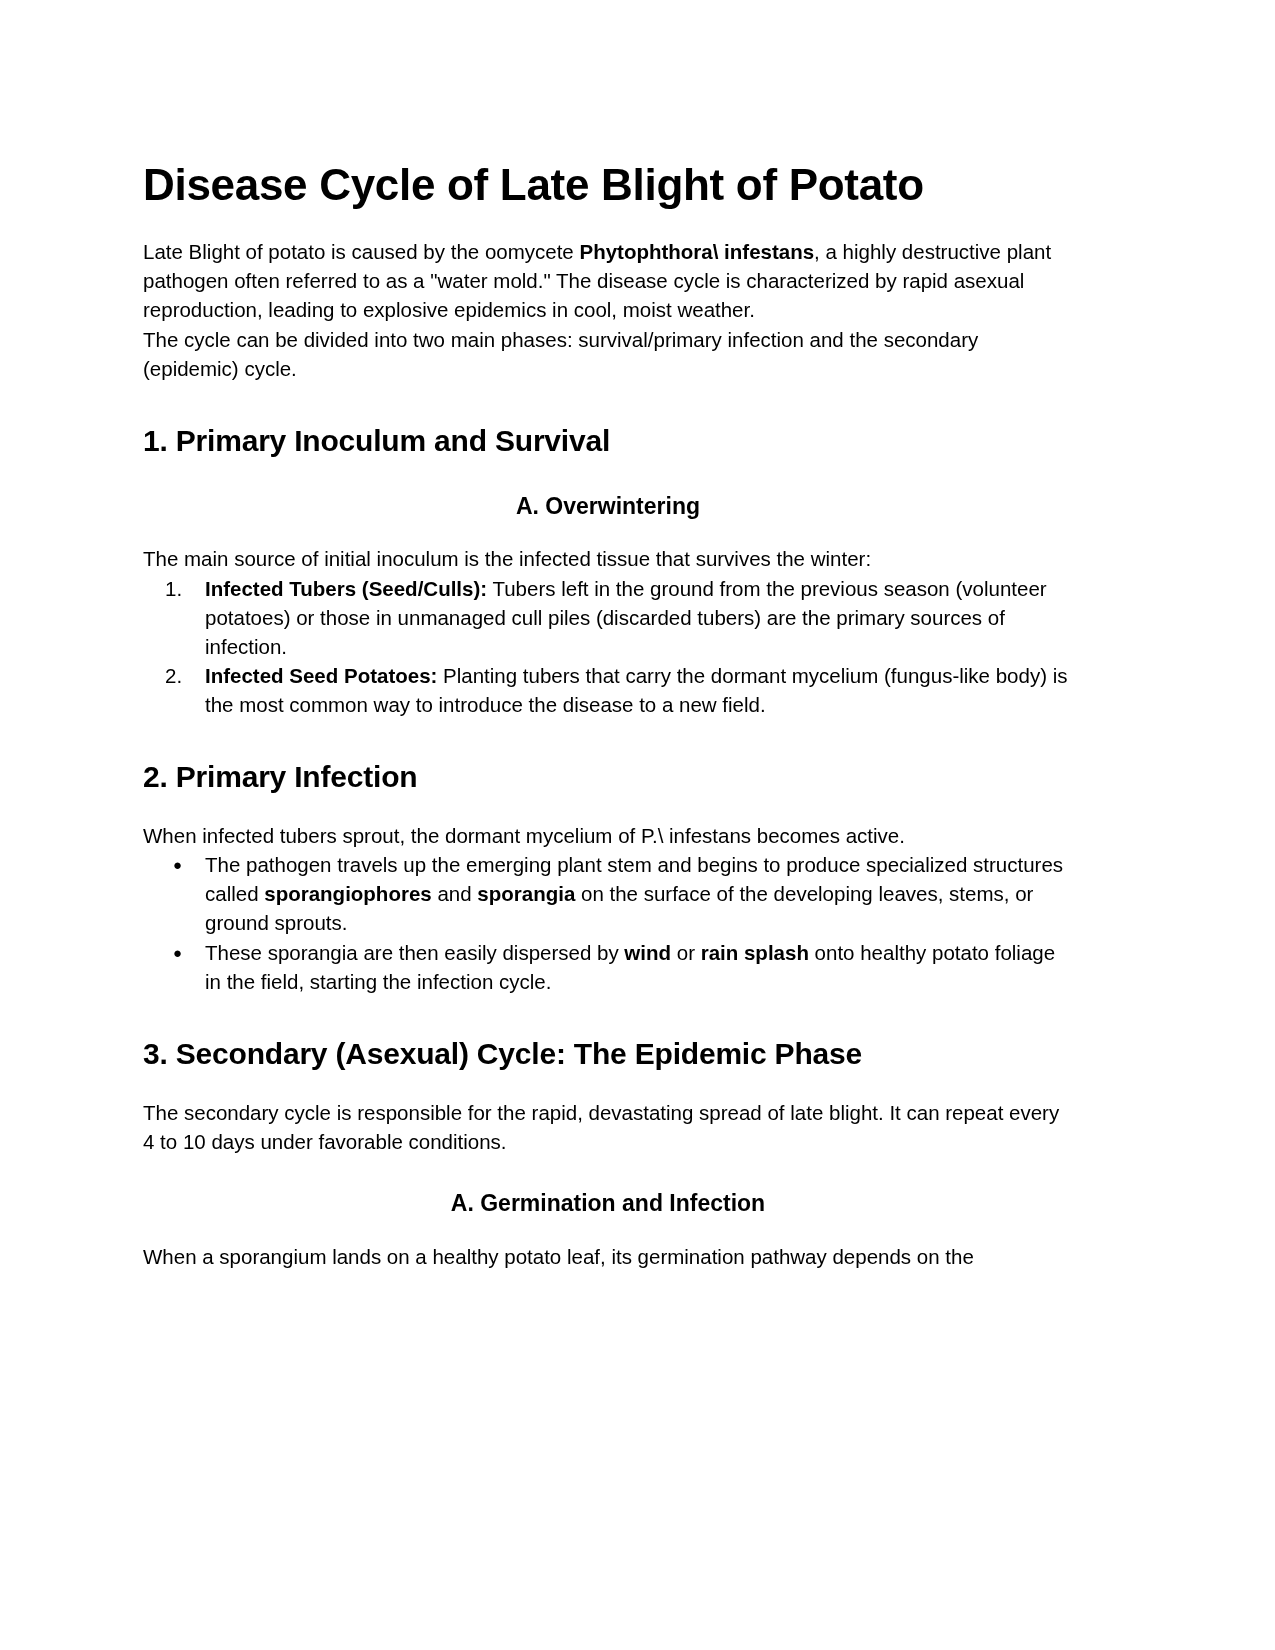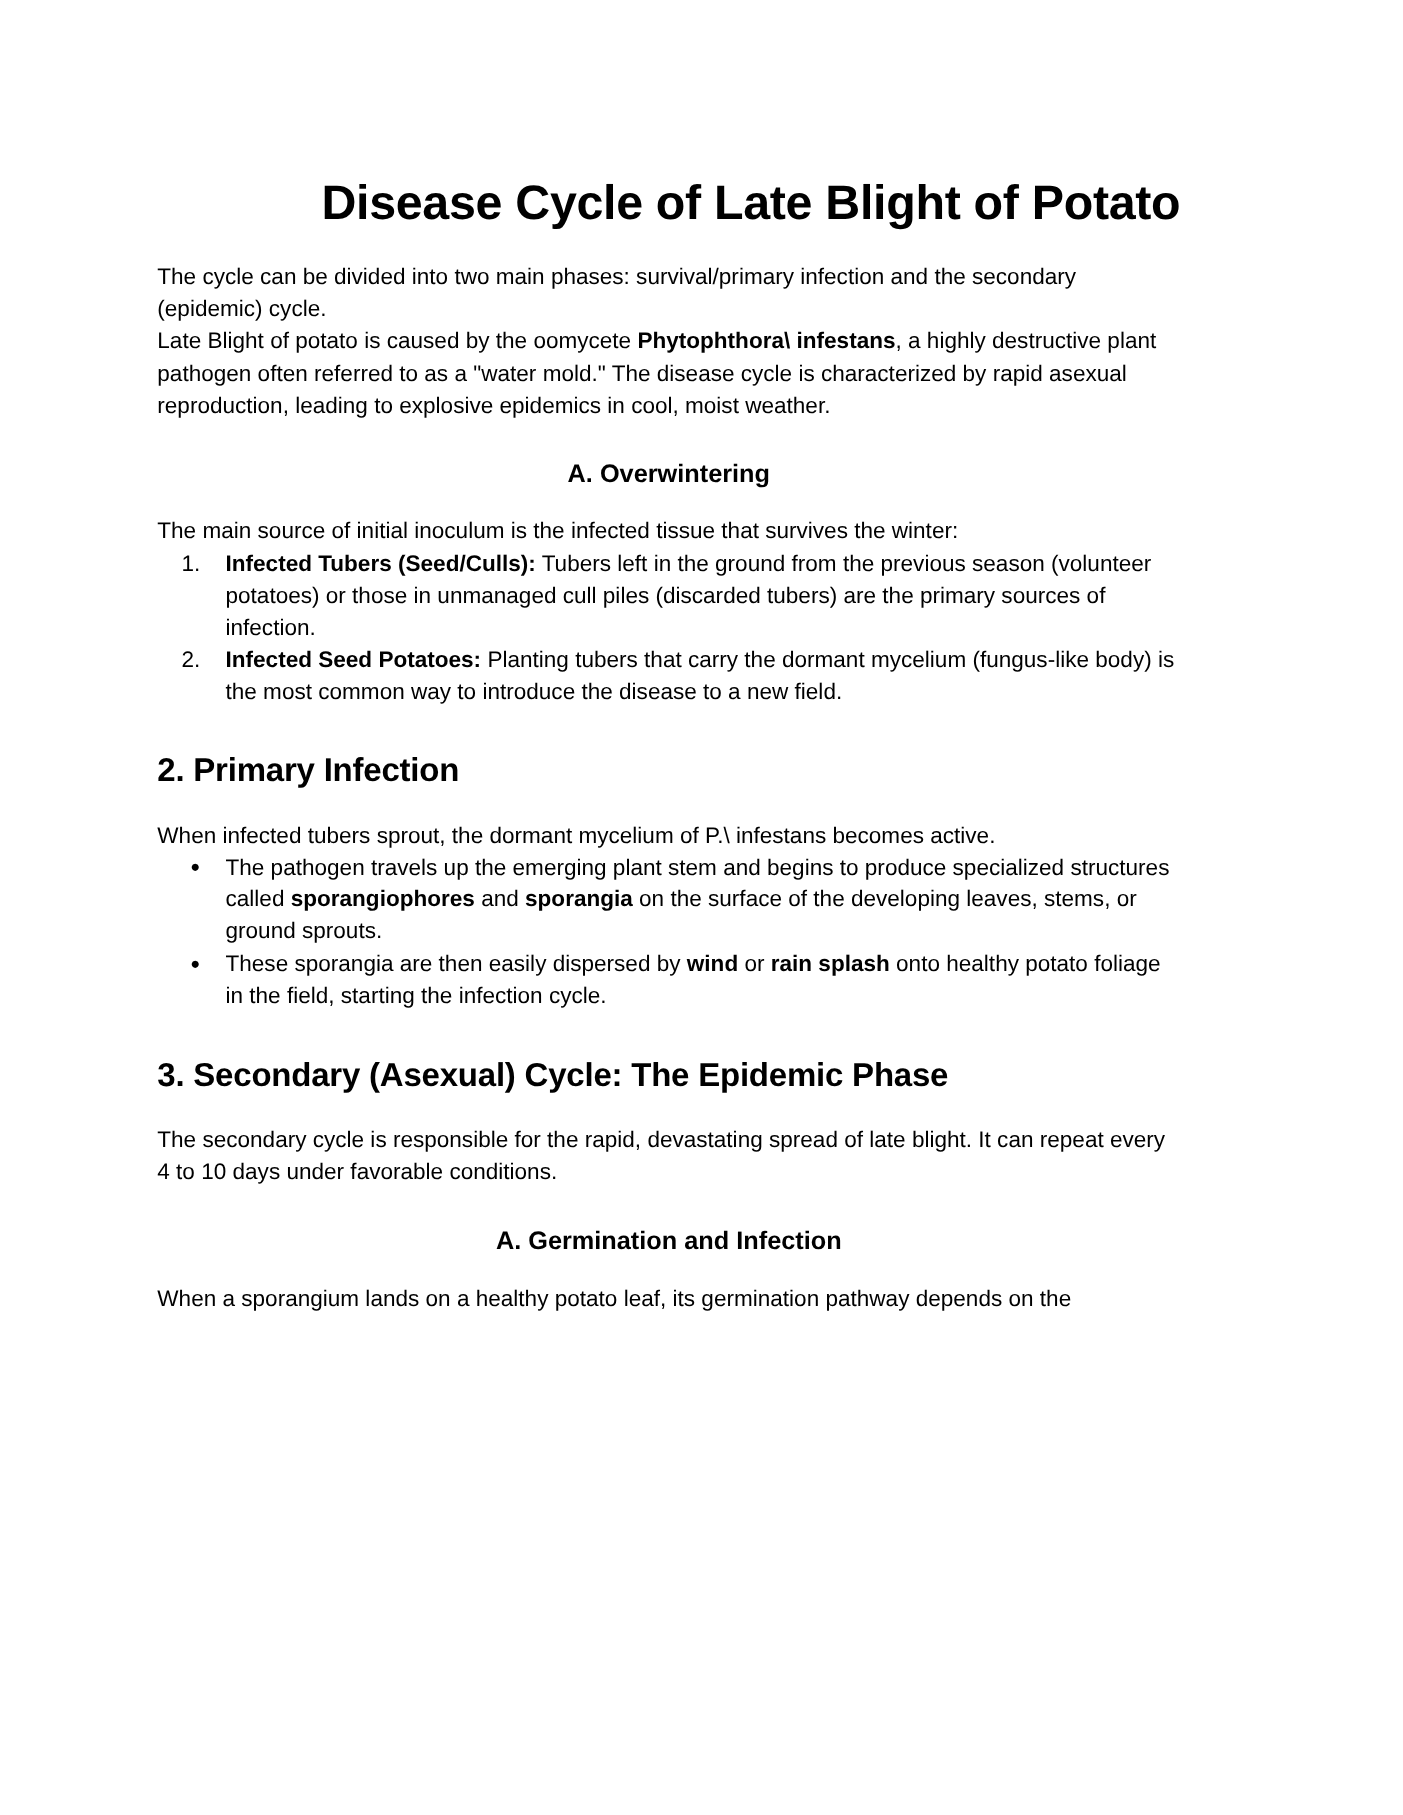--- a/index.html
+++ b/index.html
@@ -25,21 +25,20 @@
     left: 143px;
     top: 160px;
     width: 930px;
   }
   h1.doc-title {
     font-size: 44px;
     font-weight: bold;
     line-height: 1.12;
     margin: 0 0 28px 0;
     letter-spacing: -0.3px;
-    text-align: right;
   }
   h2.section-title {
     font-size: 30px;
     font-weight: bold;
     line-height: 1.2;
     margin: 40px 0 26px 0;
     letter-spacing: -0.2px;
   }
   h3.subsection-title {
     font-size: 23px;
@@ -91,24 +90,25 @@
 </style>
 </head>
 <body>
 
 <div class="page">
   <div class="content">
 
     <h1 class="doc-title">Disease Cycle of Late Blight of Potato</h1>
 
     <div class="para-block">
+      <p class="body-text"><span>Late Blight of potato is caused by the oomycete </span><b>Phytophthora\ infestans</b><span>, a highly destructive plant pathogen often referred to as a "water mold." The disease cycle is characterized by rapid asexual reproduction, leading to explosive epidemics in cool, moist weather.</span></p>
       <p class="body-text">The cycle can be divided into two main phases: survival/primary infection and the secondary (epidemic) cycle.</p>
-      <p class="body-text"><span>Late Blight of potato is caused by the oomycete </span><b>Phytophthora\ infestans</b><span>, a highly destructive plant pathogen often referred to as a "water mold." The disease cycle is characterized by rapid asexual reproduction, leading to explosive epidemics in cool, moist weather.</span></p>
     </div>
 
+    <h2 class="section-title">1. Primary Inoculum and Survival</h2>
 
     <h3 class="subsection-title">A. Overwintering</h3>
     <p class="body-text">The main source of initial inoculum is the infected tissue that survives the winter:</p>
 
     <ol class="num-list">
       <li>
         <span class="marker">1.</span>
         <b>Infected Tubers (Seed/Culls):</b><span> Tubers left in the ground from the previous season (volunteer potatoes) or those in unmanaged cull piles (discarded tubers) are the primary sources of infection.</span>
       </li>
       <li>

